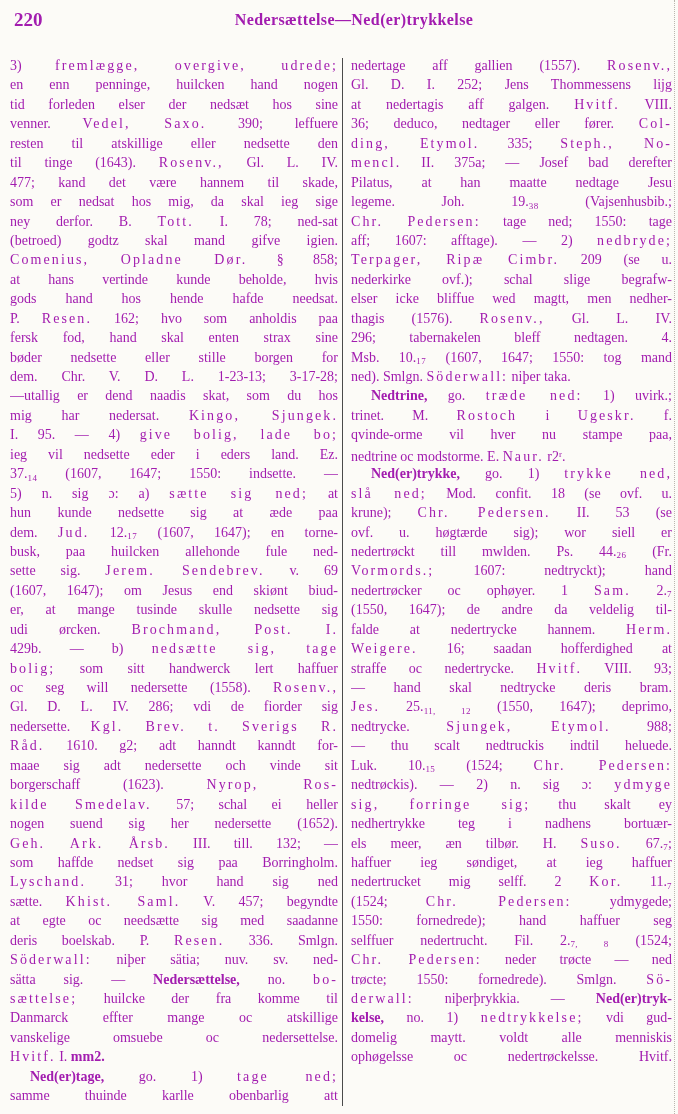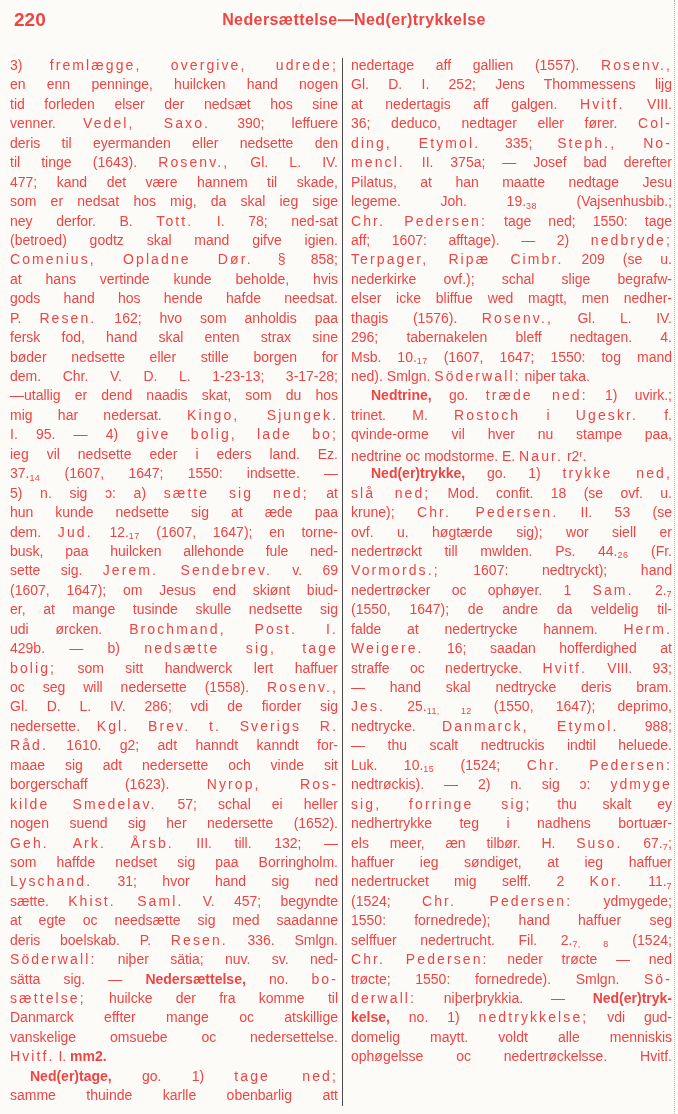--- a/index.html
+++ b/index.html
@@ -1,22 +1,22 @@
 <!DOCTYPE html>
 <html><head>
 <meta charset="utf-8">
 <style>
   html, body { margin: 0; padding: 0; }
   .page {
     position: relative;
     width: 678px;
     height: 1114px;
     background: #fcfbf7;
-    color: #ef4444;
-    font-family: Liberation Sans, sans-serif;
+    color: #a21caf;
+    font-family: Liberation Serif, serif;
     overflow: hidden;
   }
   .scan-edge {
     position: absolute;
     right: 3px; top: 0; bottom: 0;
     border-right: 1px dotted #b9b6ad;
   }
   .header { position: absolute; top: 6px; left: 0; width: 100%; height: 30px; }
   .page-number {
     position: absolute; left: 14px; top: 3px;
@@ -59,21 +59,21 @@
   <div class="header">
     <div class="page-number">220</div>
     <div class="running-title">Nedersættelse—Ned(er)trykkelse</div>
   </div>
   <div class="divider"></div>
   <div class="col col-left" id="col-left">
       <div class="line"><span>3) </span><span class="seg-sp">fremlægge, overgive, udrede;</span></div>
       <div class="line"><span>en enn penninge, huilcken hand nogen</span></div>
       <div class="line"><span>tid forleden elser der nedsæt hos sine</span></div>
       <div class="line"><span>venner. </span><span class="seg-sp">Vedel, Saxo.</span><span> 390; leffuere</span></div>
-      <div class="line"><span>deris til eyermanden eller nedsette den</span></div>
+      <div class="line"><span>resten til atskillige eller nedsette den</span></div>
       <div class="line"><span>til tinge (1643). </span><span class="seg-sp">Rosenv.,</span><span> Gl. L. IV.</span></div>
       <div class="line"><span>477; kand det være hannem til skade,</span></div>
       <div class="line"><span>som er nedsat hos mig, da skal ieg sige</span></div>
       <div class="line"><span>ney derfor. B. </span><span class="seg-sp">Tott.</span><span> I. 78; ned-sat</span></div>
       <div class="line"><span>(betroed) godtz skal mand gifve igien.</span></div>
       <div class="line"><span class="seg-sp">Comenius, Opladne Dør.</span><span> § 858;</span></div>
       <div class="line"><span>at hans vertinde kunde beholde, hvis</span></div>
       <div class="line"><span>gods hand hos hende hafde needsat.</span></div>
       <div class="line"><span>P. </span><span class="seg-sp">Resen.</span><span> 162; hvo som anholdis paa</span></div>
       <div class="line"><span>fersk fod, hand skal enten strax sine</span></div>
@@ -145,21 +145,21 @@
       <div class="line"><span>ovf. u. høgtærde sig); wor siell er</span></div>
       <div class="line"><span>nedertrøckt till mwlden. Ps. 44.</span><span class="seg-sub">26</span><span> (Fr.</span></div>
       <div class="line"><span class="seg-sp">Vormords.;</span><span> 1607: nedtryckt); hand</span></div>
       <div class="line"><span>nedertrøcker oc ophøyer. 1 </span><span class="seg-sp">Sam.</span><span> 2.</span><span class="seg-sub">7</span></div>
       <div class="line"><span>(1550, 1647); de andre da veldelig til-</span></div>
       <div class="line"><span>falde at nedertrycke hannem. </span><span class="seg-sp">Herm.</span></div>
       <div class="line"><span class="seg-sp">Weigere.</span><span> 16; saadan hofferdighed at</span></div>
       <div class="line"><span>straffe oc nedertrycke. </span><span class="seg-sp">Hvitf.</span><span> VIII. 93;</span></div>
       <div class="line"><span>— hand skal nedtrycke deris bram.</span></div>
       <div class="line"><span class="seg-sp">Jes.</span><span> 25.</span><span class="seg-sub">11, 12</span><span> (1550, 1647); deprimo,</span></div>
-      <div class="line"><span>nedtrycke. </span><span class="seg-sp">Danmarck, Etymol.</span><span> 988;</span></div>
+      <div class="line"><span>nedtrycke. </span><span class="seg-sp">Sjungek, Etymol.</span><span> 988;</span></div>
       <div class="line"><span>— thu scalt nedtruckis indtil heluede.</span></div>
       <div class="line"><span>Luk. 10.</span><span class="seg-sub">15</span><span> (1524; </span><span class="seg-sp">Chr. Pedersen:</span></div>
       <div class="line"><span>nedtrøckis). — 2) n. sig ɔ: </span><span class="seg-sp">ydmyge</span></div>
       <div class="line"><span class="seg-sp">sig, forringe sig;</span><span> thu skalt ey</span></div>
       <div class="line"><span>nedhertrykke teg i nadhens bortuær-</span></div>
       <div class="line"><span>els meer, æn tilbør. H. </span><span class="seg-sp">Suso.</span><span> 67.</span><span class="seg-sub">7</span><span>;</span></div>
       <div class="line"><span>haffuer ieg søndiget, at ieg haffuer</span></div>
       <div class="line"><span>nedertrucket mig selff. 2 </span><span class="seg-sp">Kor.</span><span> 11.</span><span class="seg-sub">7</span></div>
       <div class="line"><span>(1524; </span><span class="seg-sp">Chr. Pedersen:</span><span> ydmygede;</span></div>
       <div class="line"><span>1550: fornedrede); hand haffuer seg</span></div>

